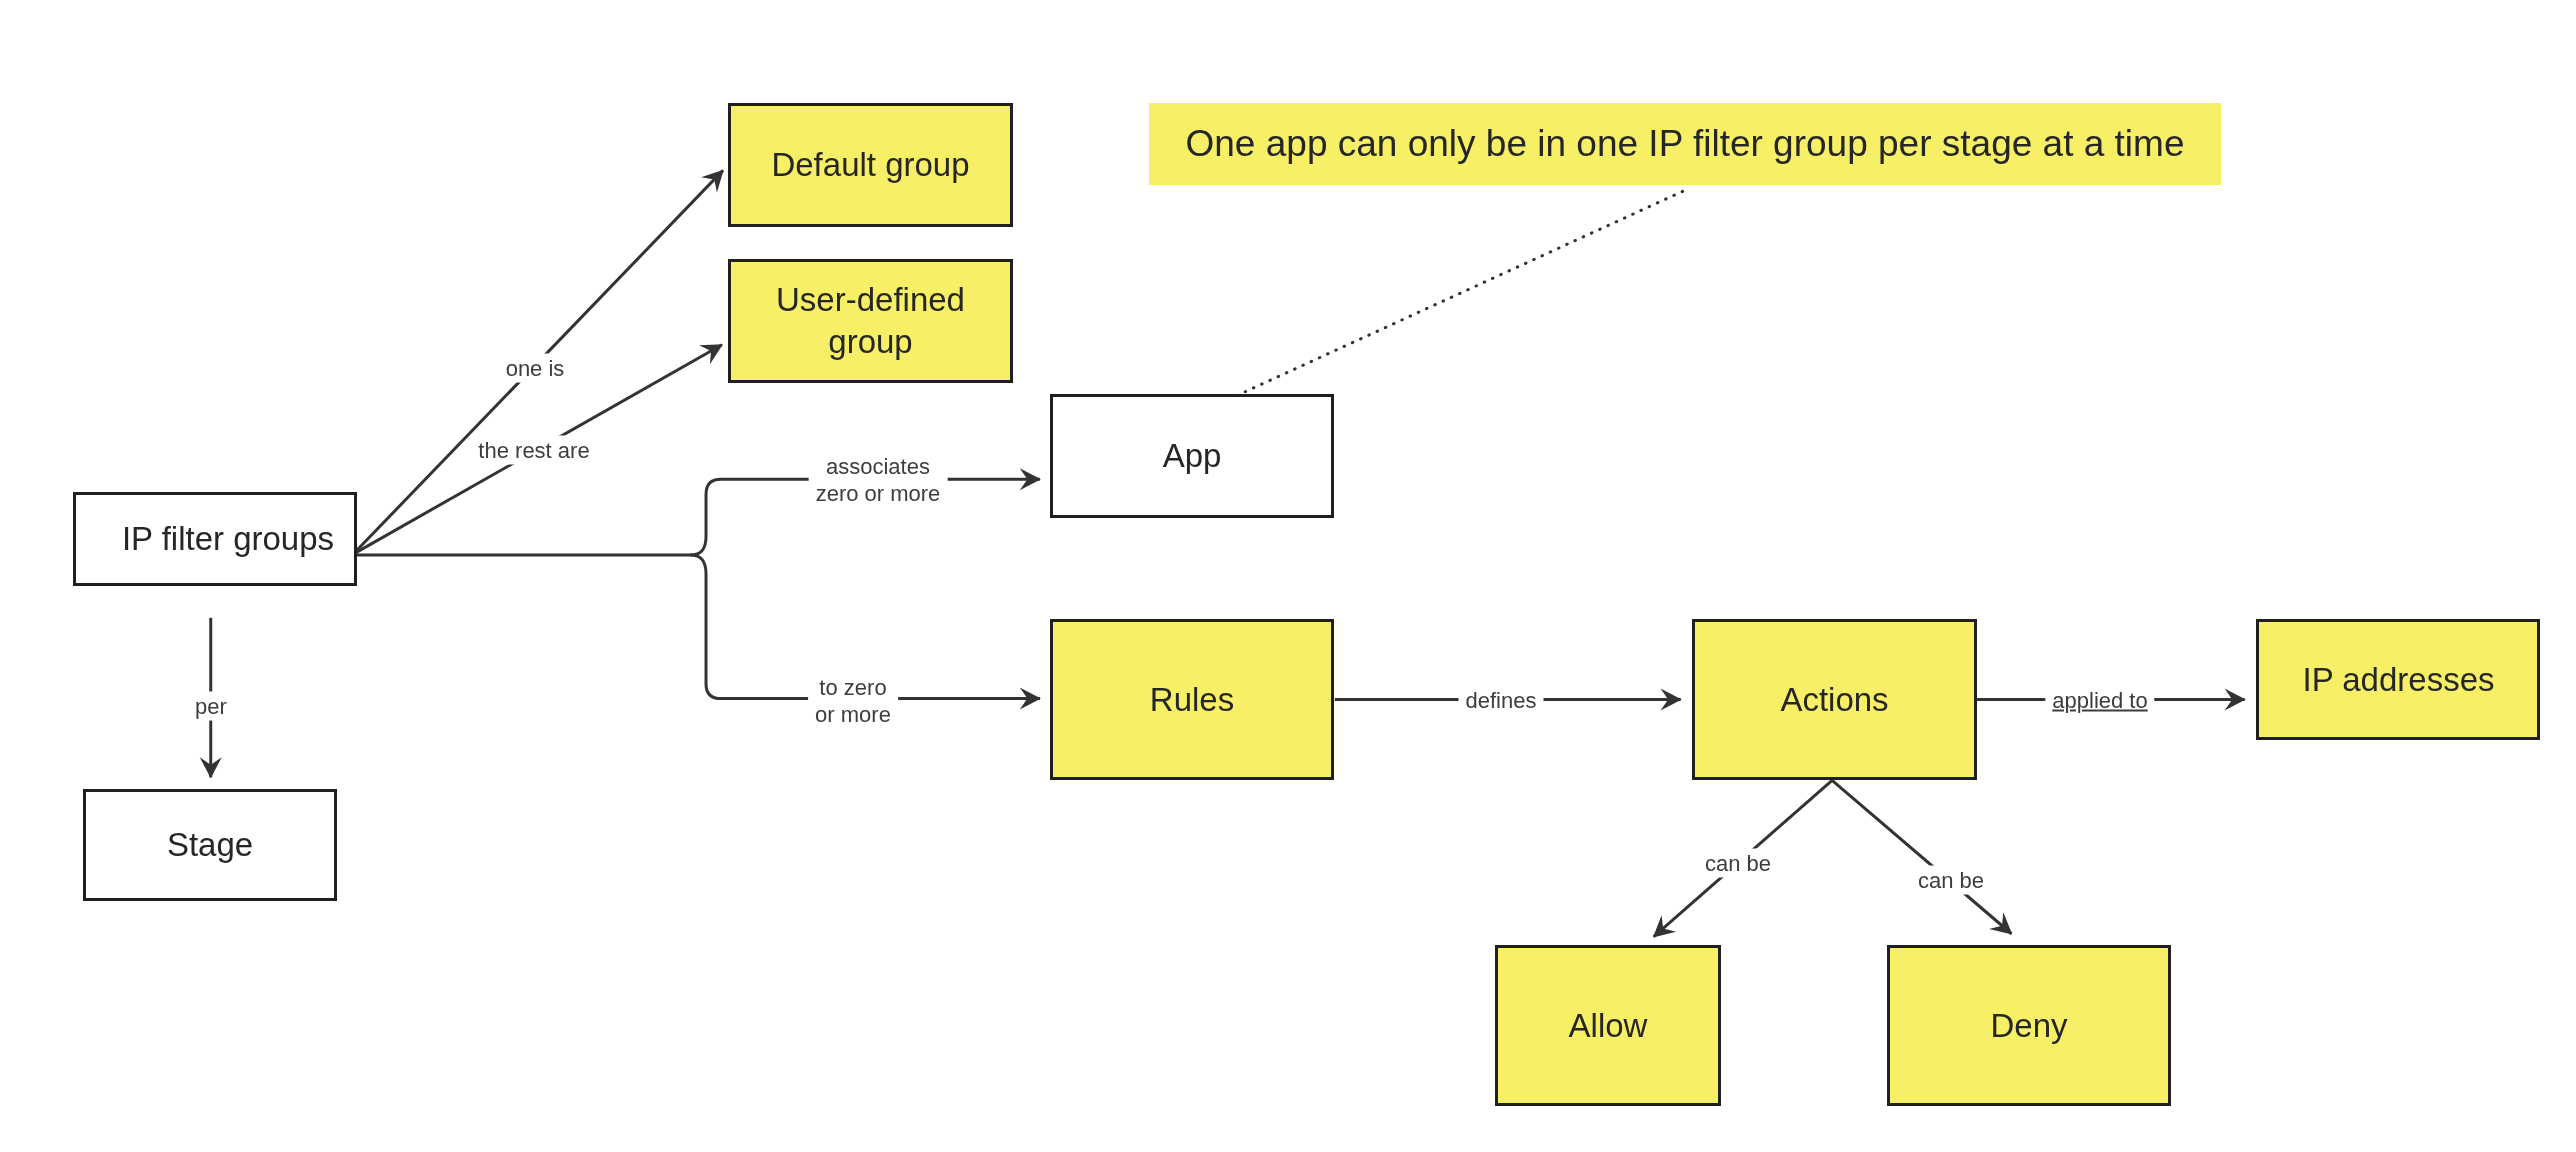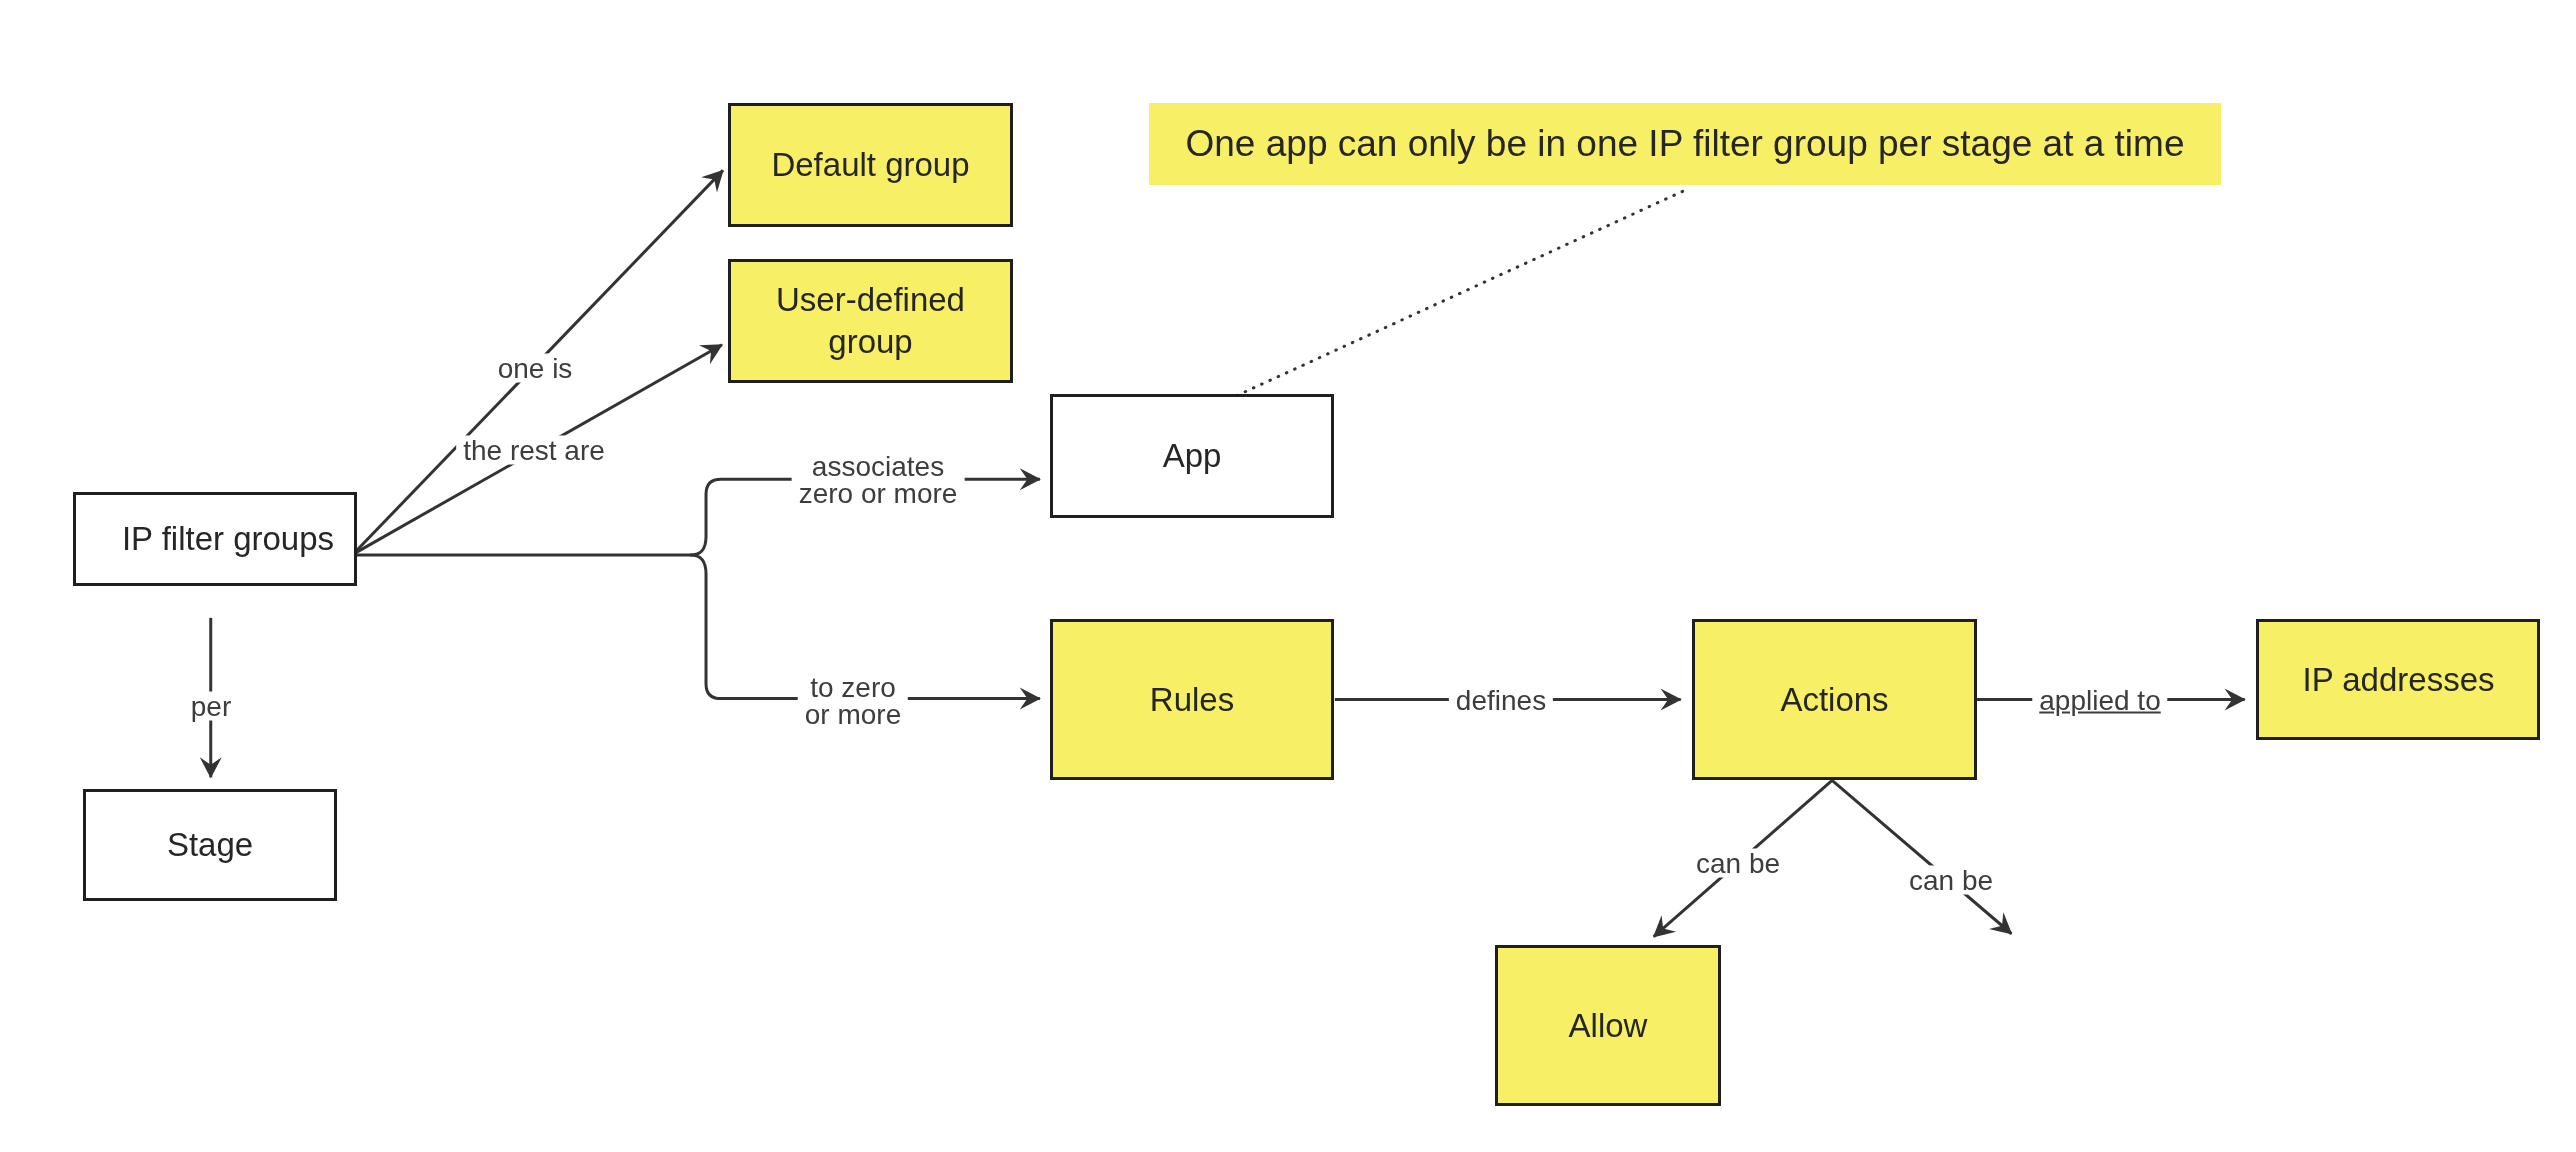--- a/index.html
+++ b/index.html
@@ -44,21 +44,21 @@
     font-size:37px;
     color:var(--text);
     z-index:1;
     white-space:nowrap;
   }
   .edge-label{
     position:absolute;
     transform:translate(-50%,-50%);
     background:var(--page-bg);
     color:var(--label-text);
-    font-size:28px;line-height:27px;
+    font-size:22px;line-height:27px;
     padding:1px 7px;
     text-align:center;
     white-space:nowrap;
     z-index:2;
   }
 </style>
 </head>
 <body>
 
 <div class="canvas">
@@ -95,20 +95,21 @@
   <div class="node white" style="left:83px;top:789px;width:254px;height:112px;">Stage</div>
 
   <div class="node yellow" style="left:1050px;top:619px;width:284px;height:161px;">Rules</div>
 
   <div class="node yellow" style="left:1692px;top:619px;width:285px;height:161px;">Actions</div>
 
   <div class="node yellow" style="left:2256px;top:619px;width:284px;height:121px;padding-left:15px;">IP addresses</div>
 
   <div class="node yellow" style="left:1495px;top:945px;width:226px;height:161px;">Allow</div>
 
+  <div class="node yellow" style="left:1887px;top:945px;width:284px;height:161px;">Deny</div>
 
   <div class="edge-label" style="left:535px;top:368px;">one is</div>
 
   <div class="edge-label" style="left:534px;top:450px;">the rest are</div>
 
   <div class="edge-label" style="left:878px;top:480px;">
     <span>associates</span><br>
     <span>zero or more</span>
   </div>
 

